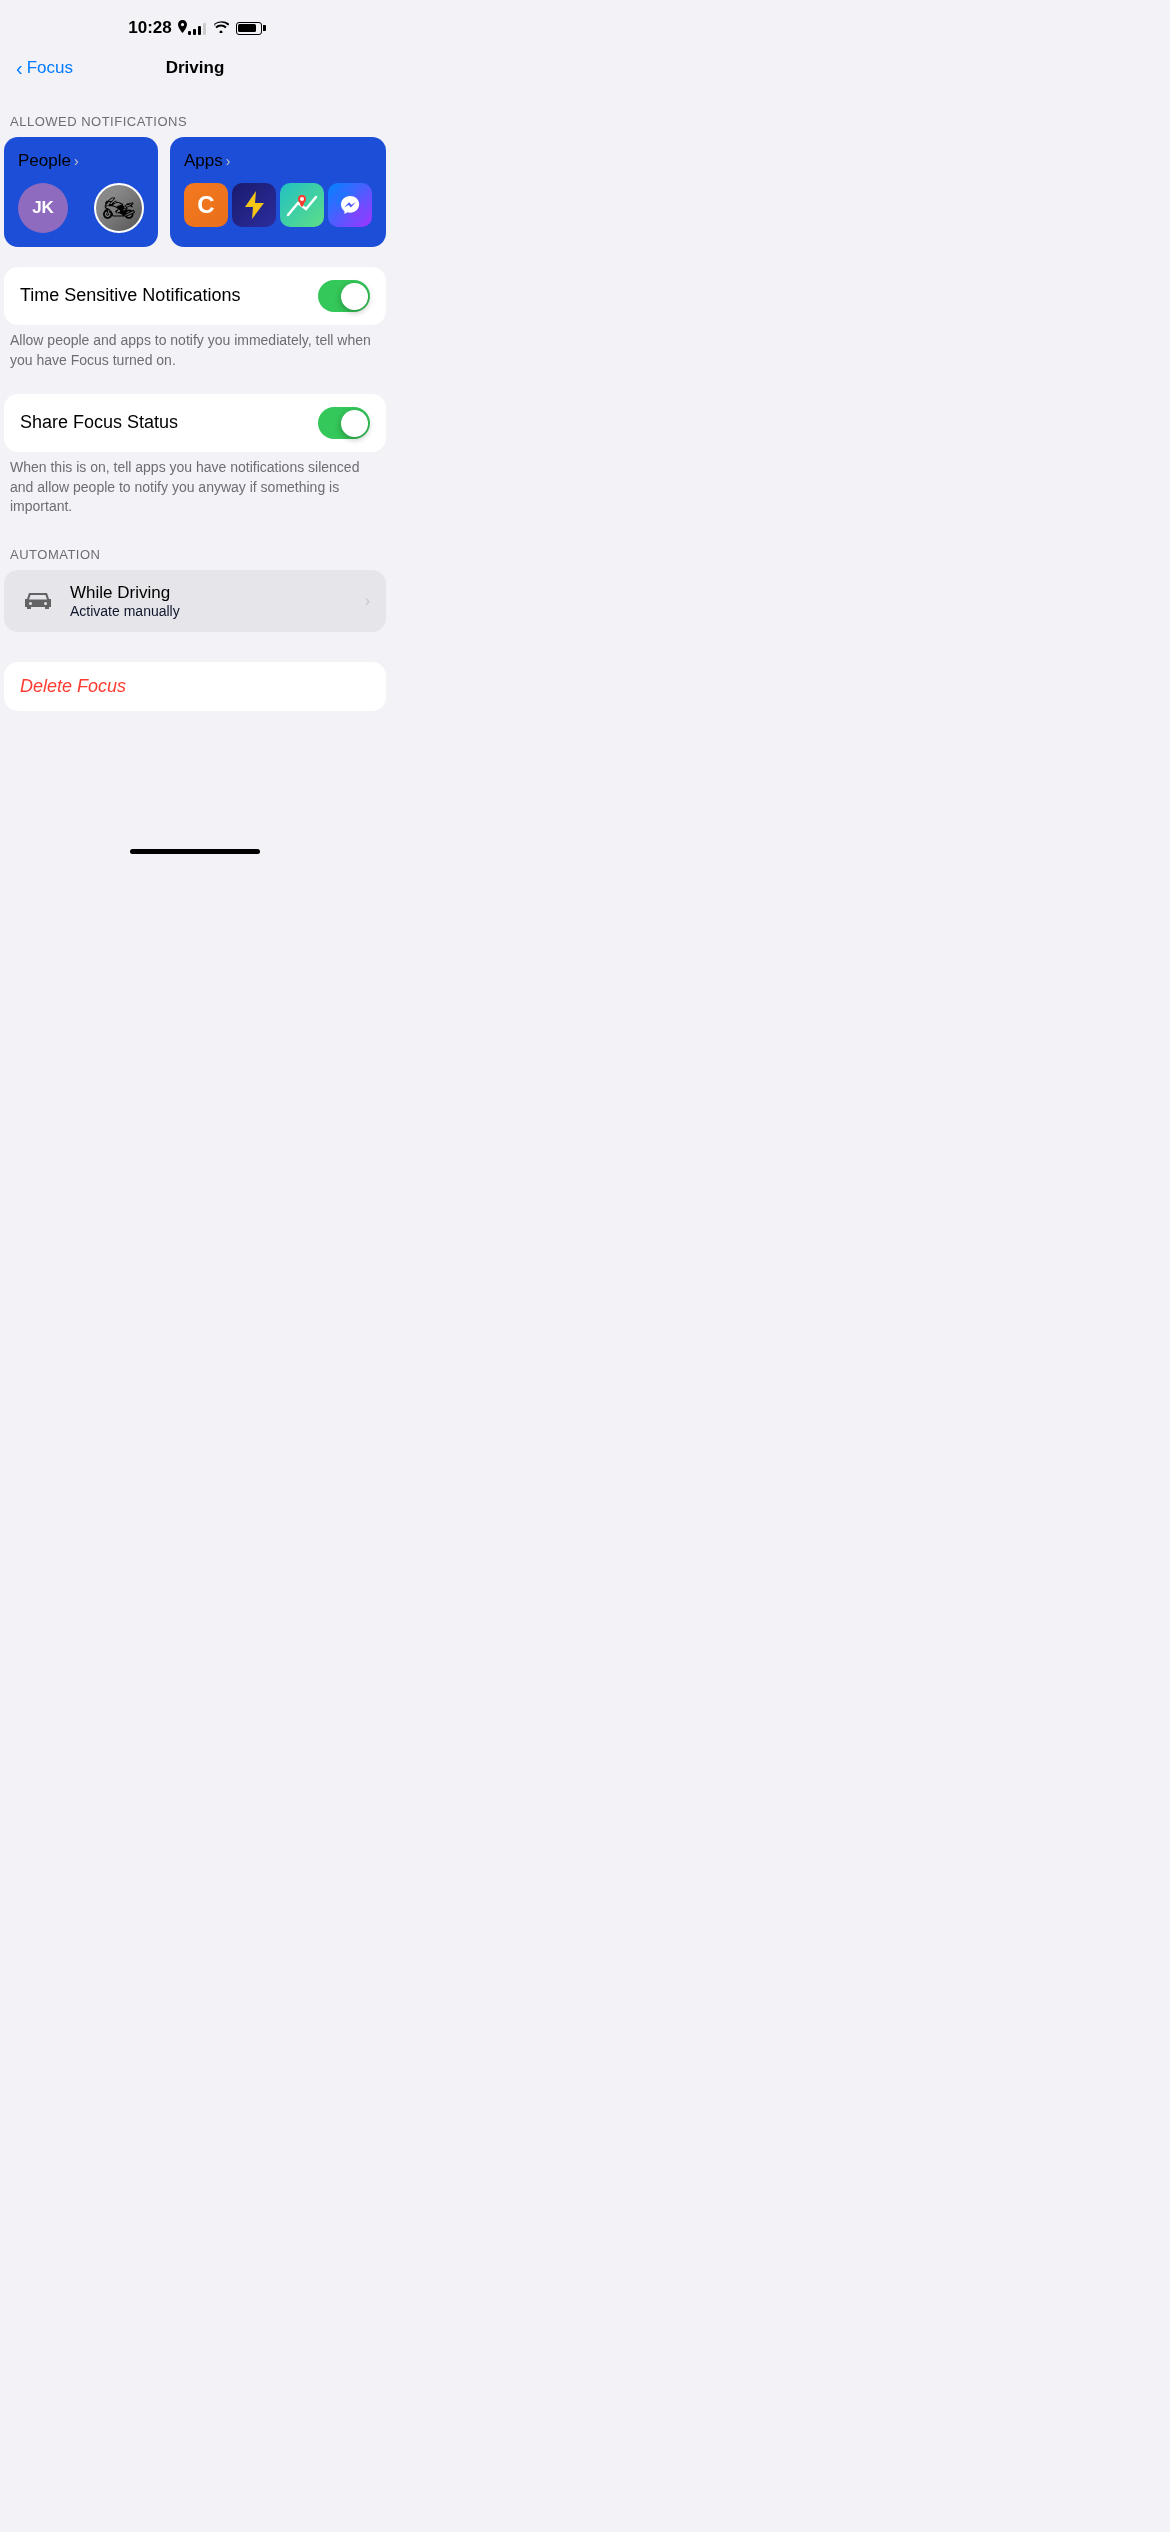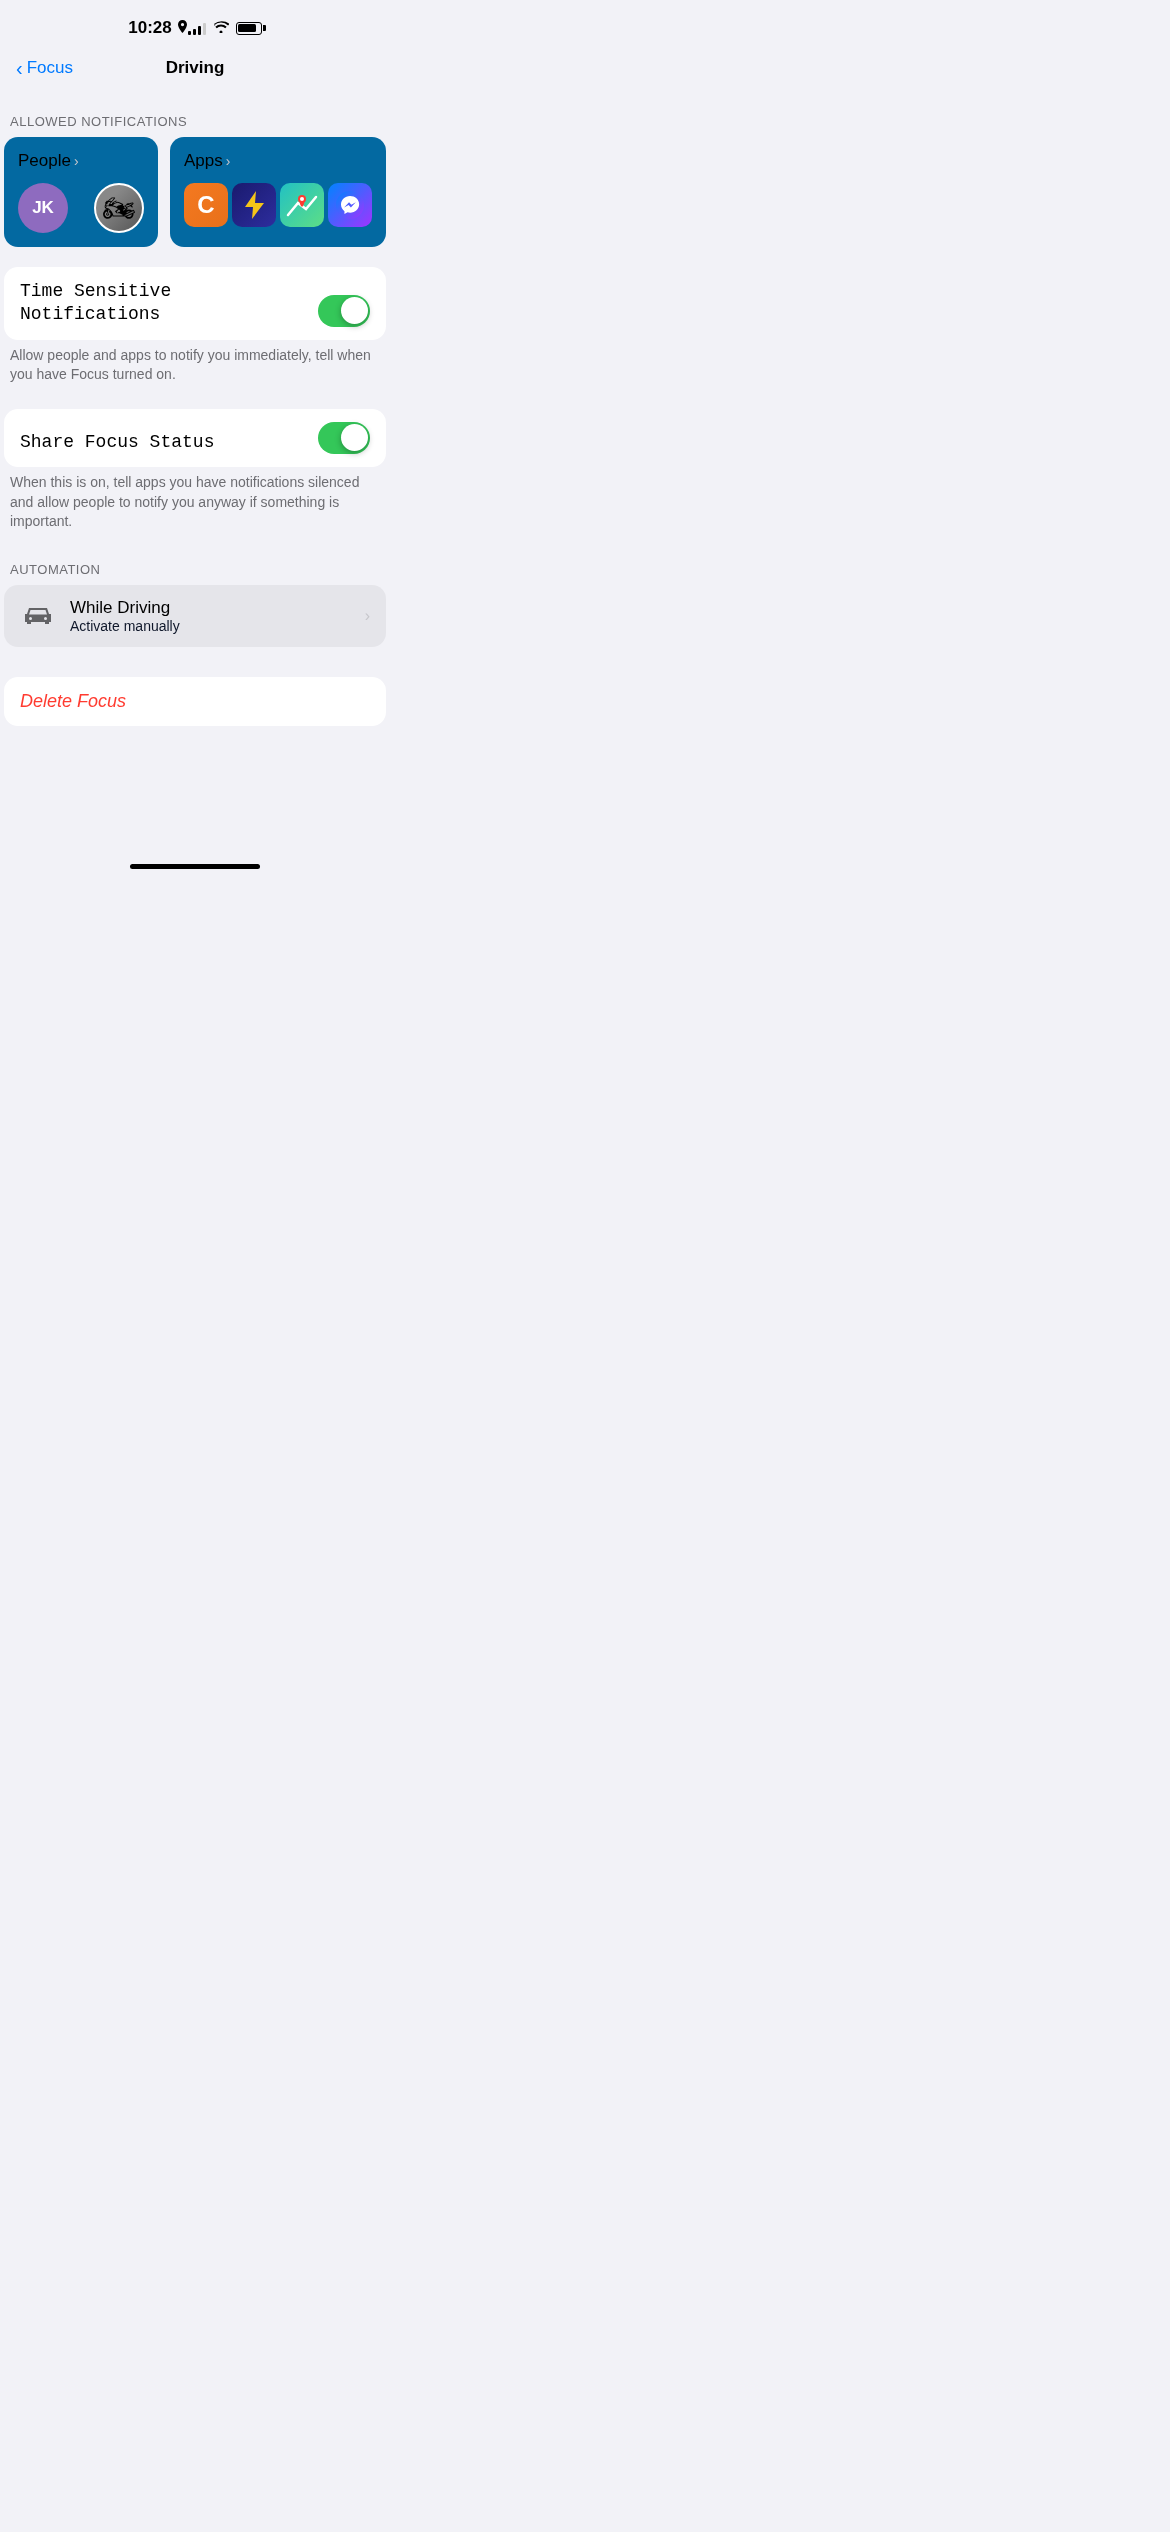--- a/index.html
+++ b/index.html
@@ -142,21 +142,21 @@
 
     
     .notifications-row {
       display: flex;
       gap: 12px;
       margin-bottom: 20px;
     }
 
     .notif-card {
       flex: 1;
-      background: #0369a1;
+      background: #1d4ed8;
       border-radius: 14px;
       padding: 14px;
       cursor: pointer;
     }
 
     .notif-card-title {
       font-size: 17px;
       font-weight: 500;
       color: #000;
       display: flex;
@@ -245,24 +245,23 @@
     
     .settings-card {
       background: #fff;
       border-radius: 14px;
       overflow: hidden;
       margin-bottom: 8px;
     }
 
     .settings-row {
       display: flex;
-      align-items: flex-end;
+      align-items: center;
       justify-content: space-between;
       padding: 13px 16px;
-      font-family: Liberation Mono, monospace;
     }
 
     .settings-row-label {
       font-size: 18px;
       font-weight: 400;
       color: #000;
       flex: 1;
       line-height: 1.3;
     }
 

